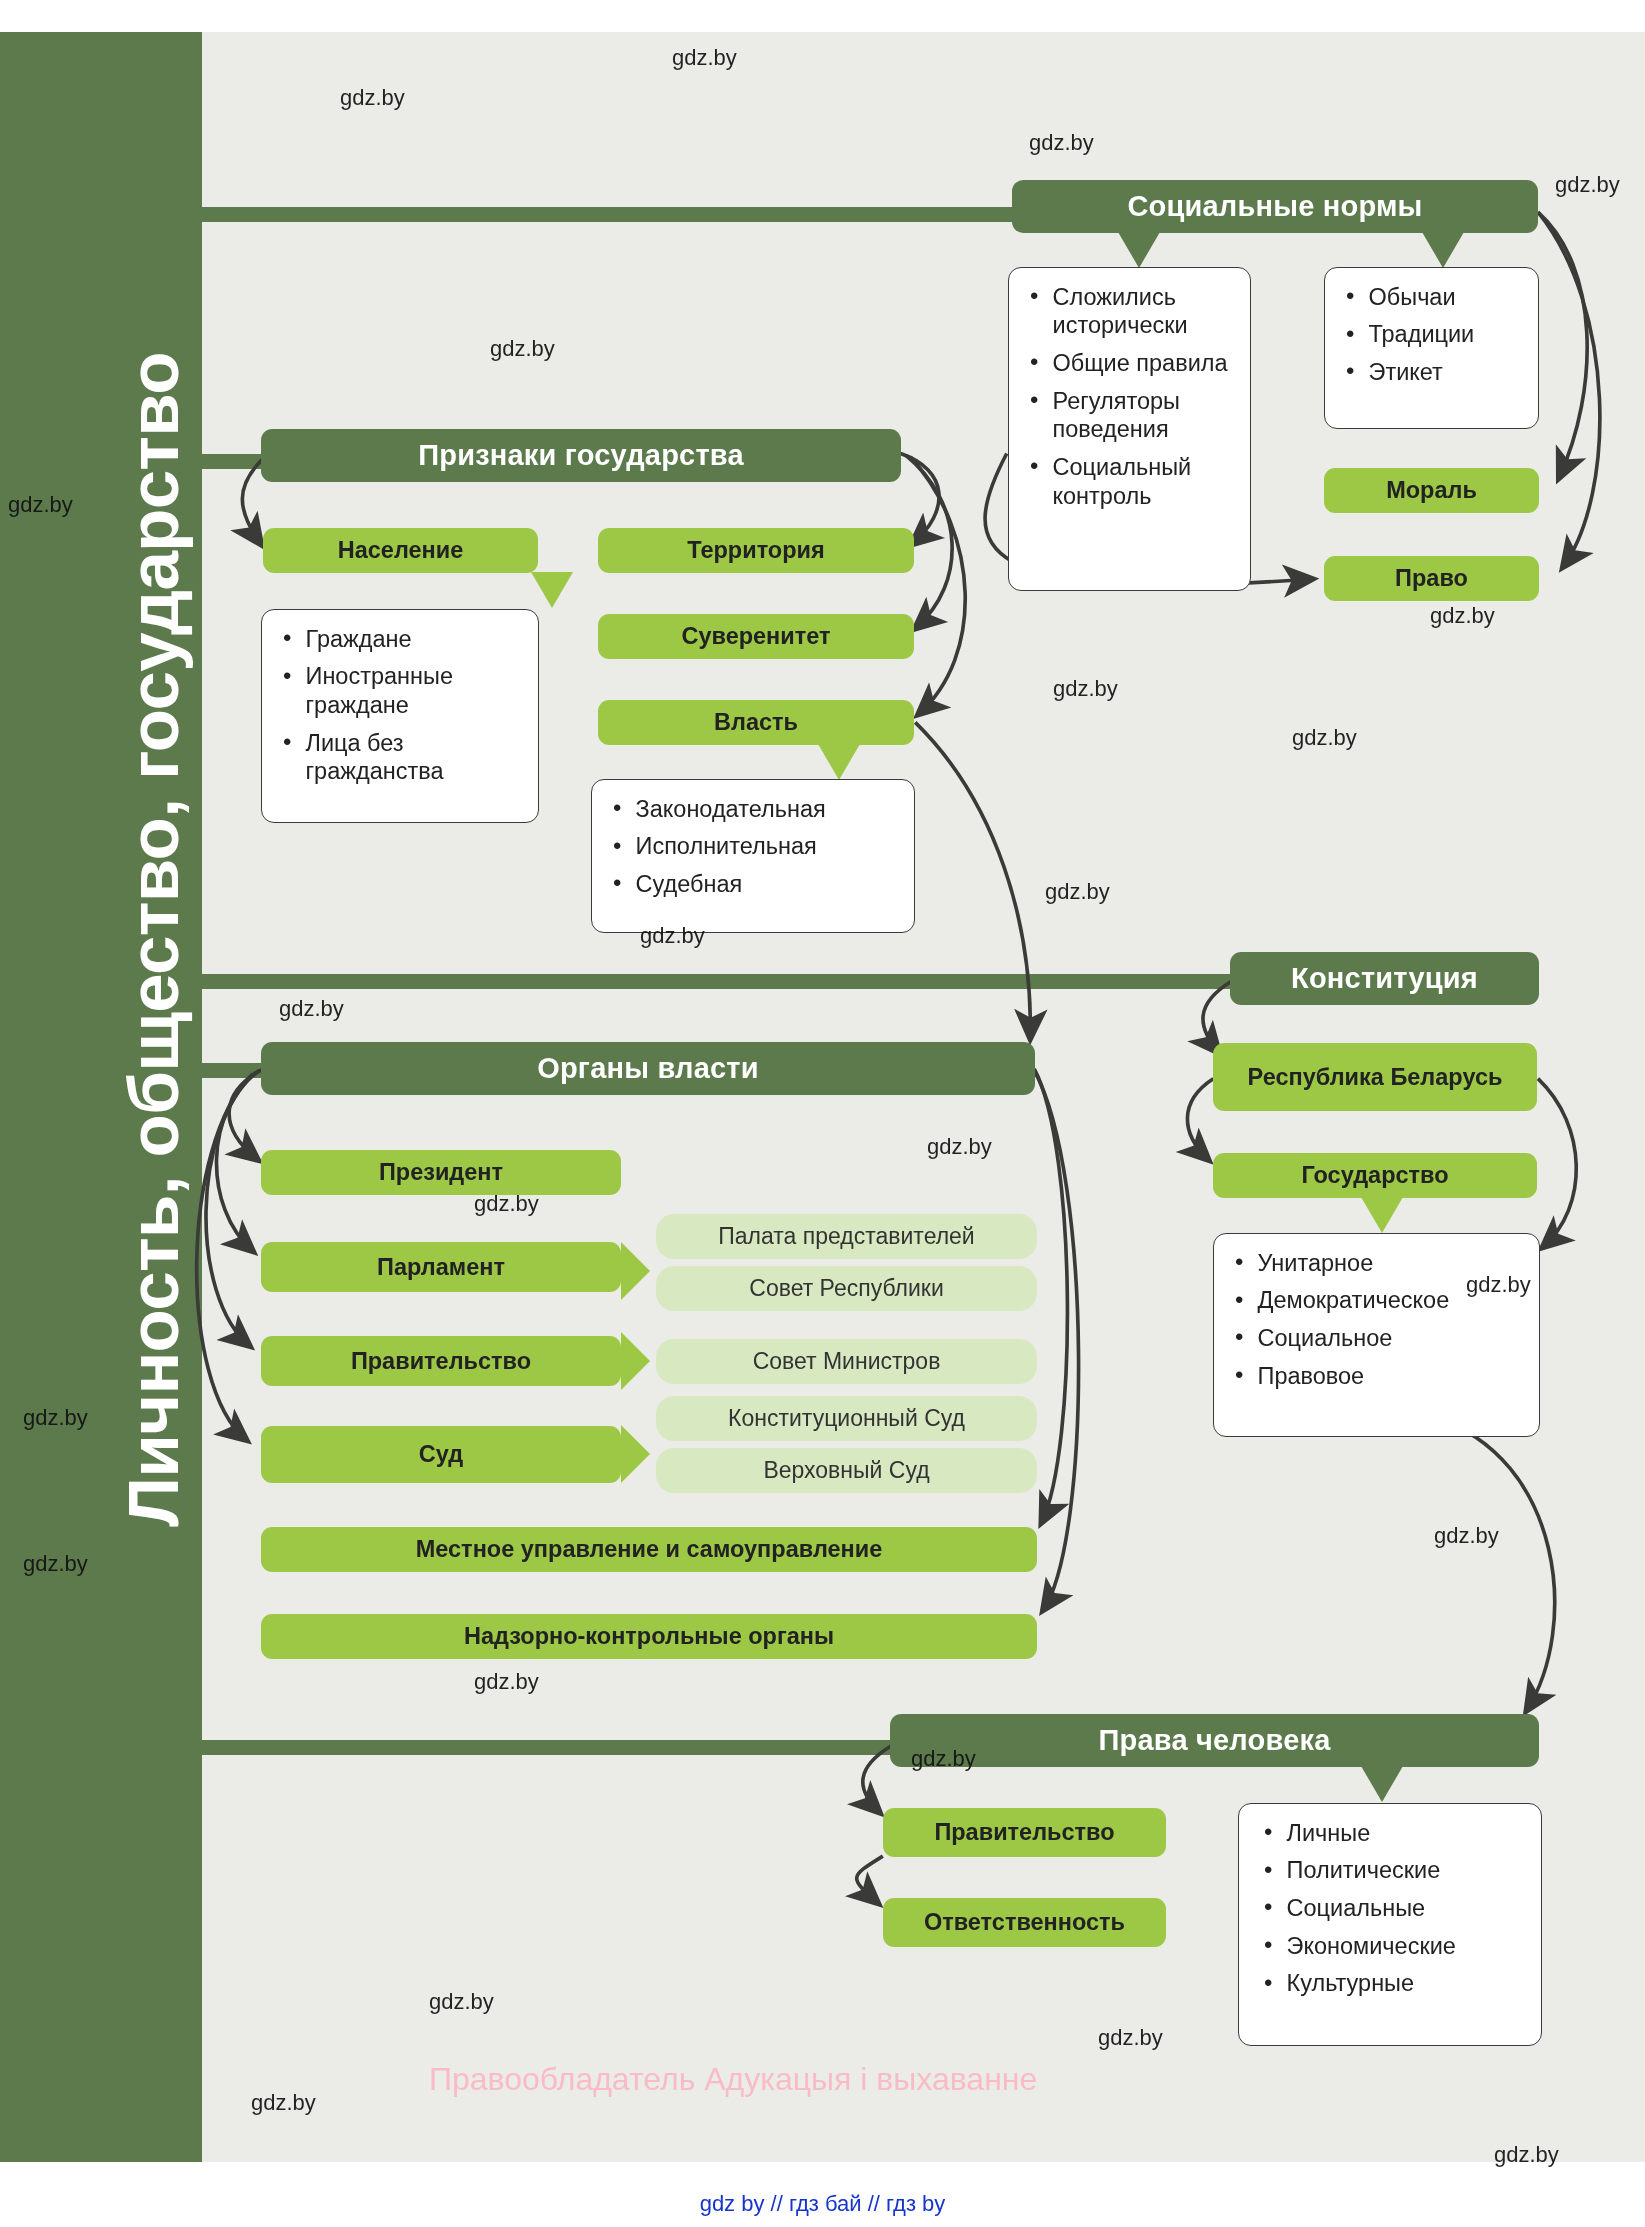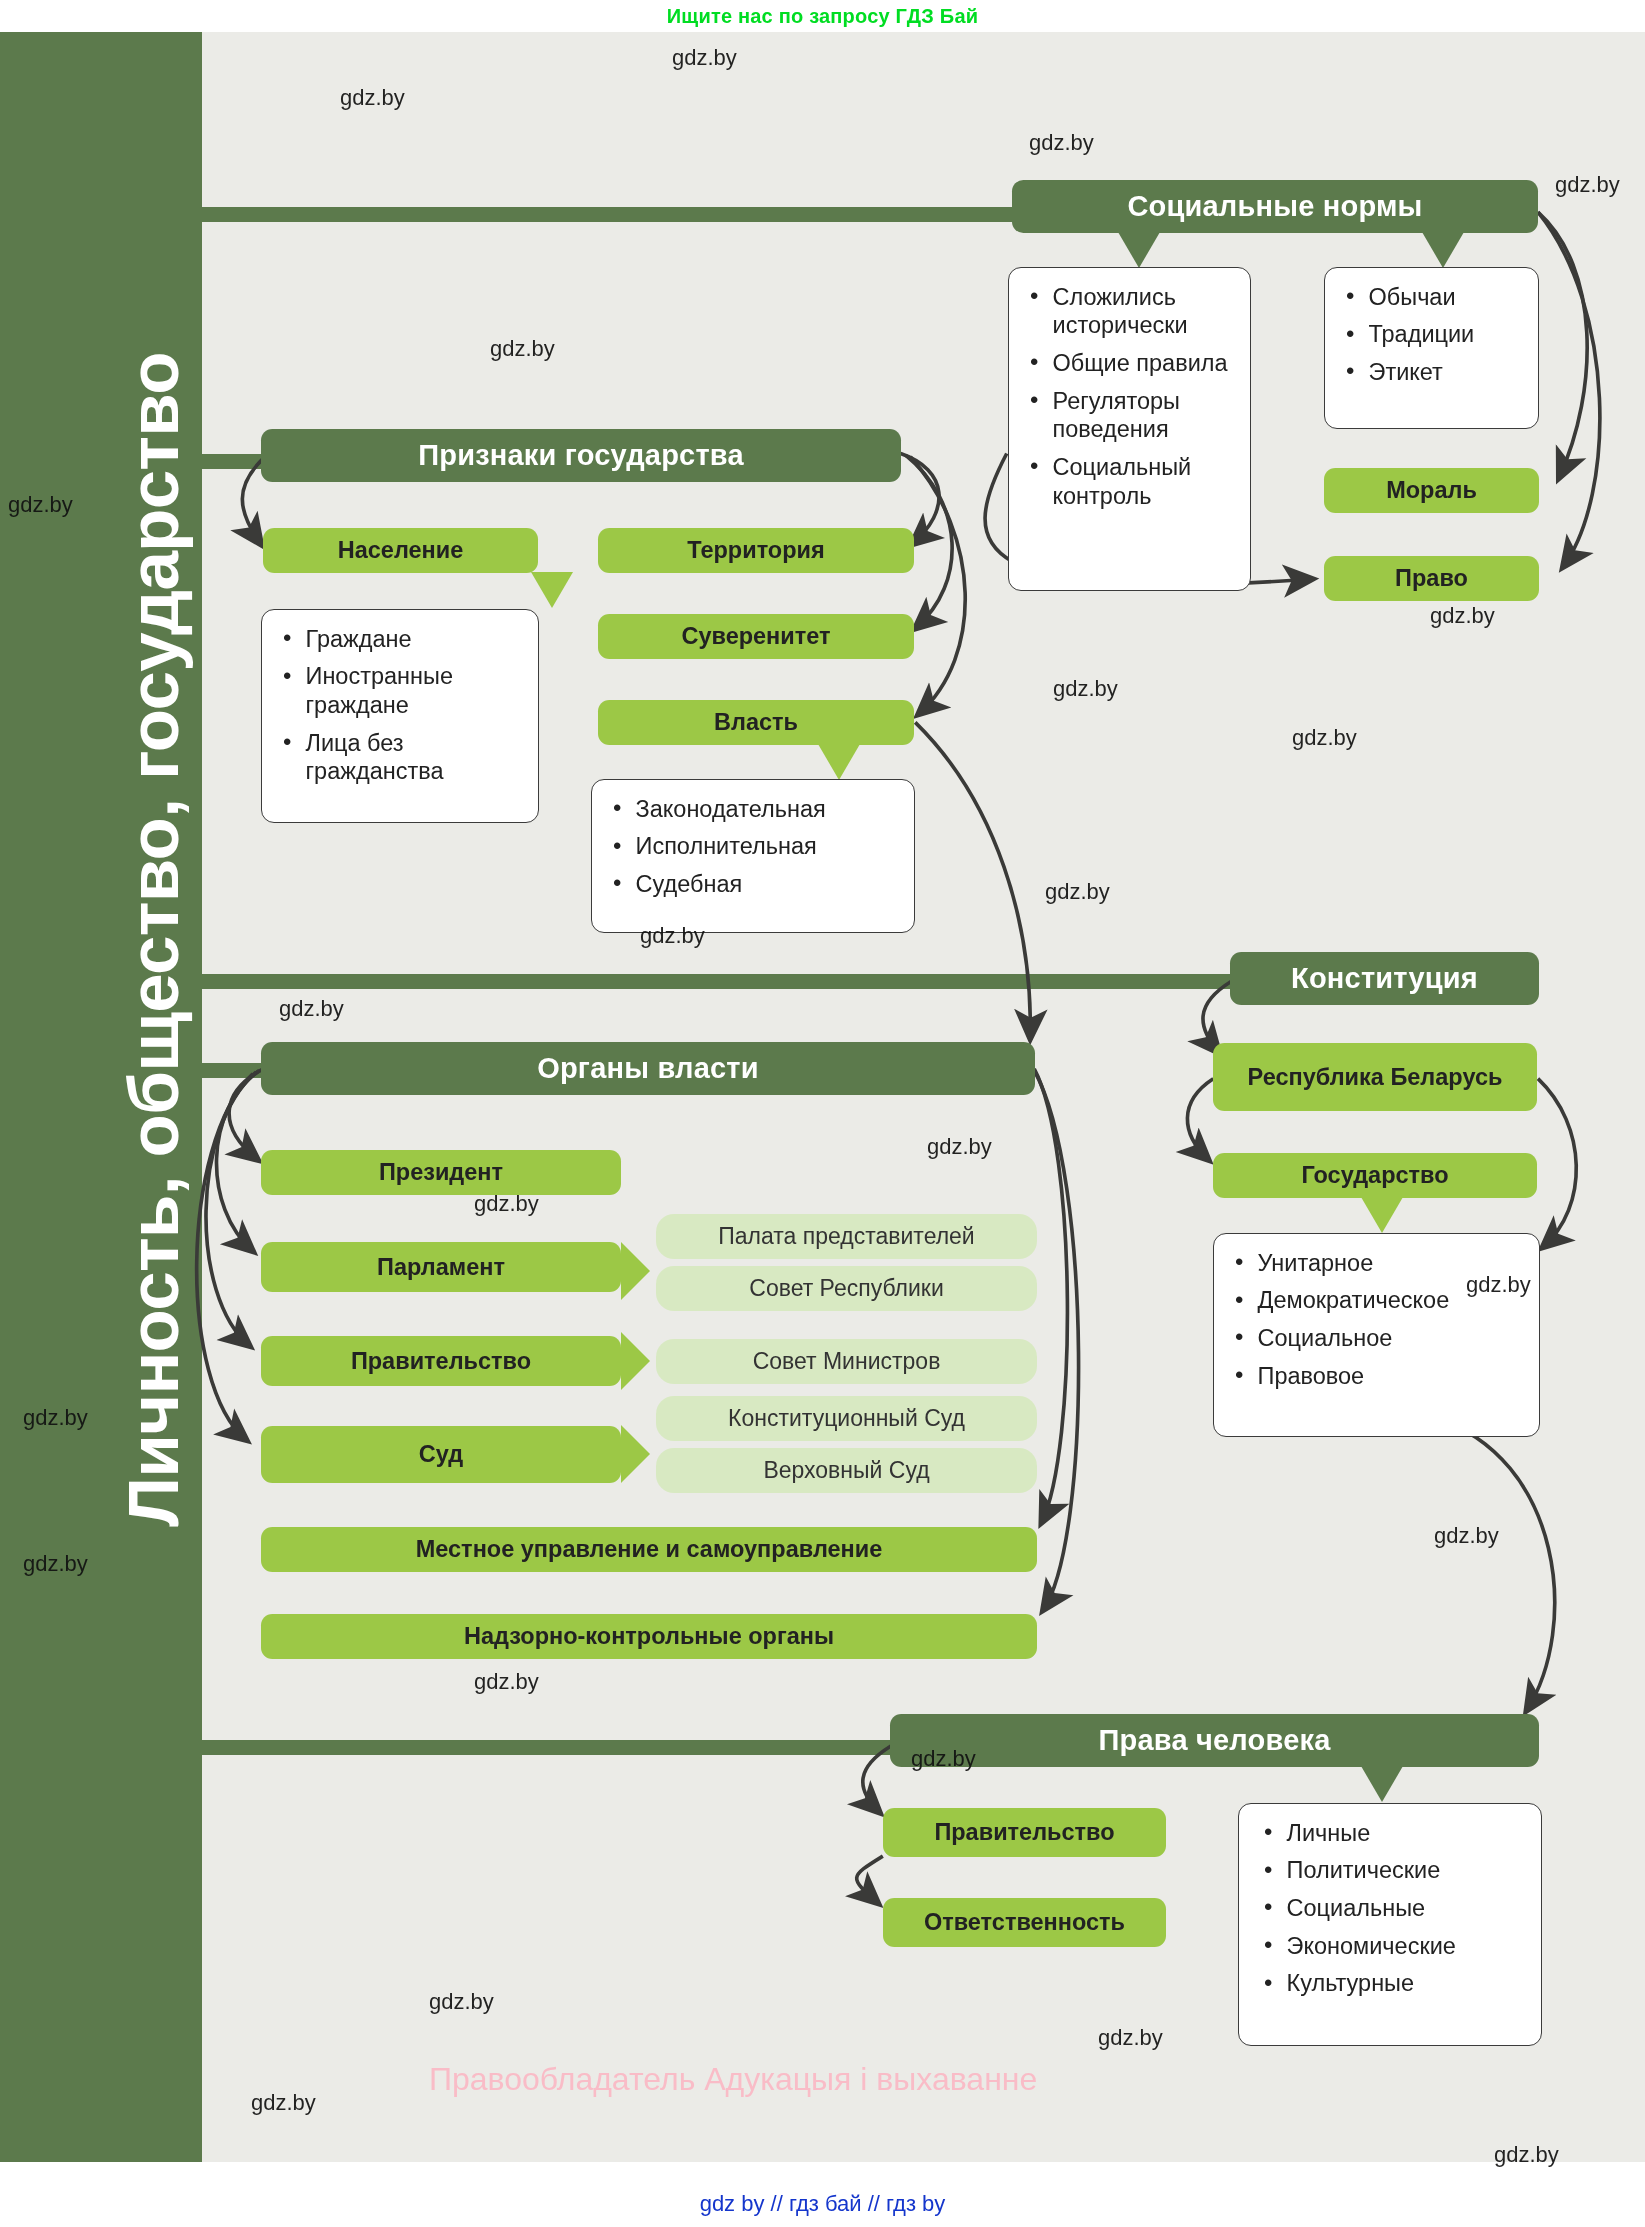--- a/index.html
+++ b/index.html
@@ -131,21 +131,20 @@
     position: absolute; left: 0; top: 2163px; width: 1645px; height: 65px;
     background: #ffffff; color: #1536cc;
     font-size: 22px; text-align: center; line-height: 81px; font-weight: 500;
   }
 </style>
 </head>
 <body>
 
 <div class="page">
 
-  <div class="promo-banner">Ищите нас по запросу ГДЗ Бай</div>
 
   <div class="canvas"></div>
 
   <div class="left-rail">
     <div class="vertical-title">Личность, общество, государство</div>
   </div>
 
   <div class="rail-bar" style="left:202px; top:207px;  width:810px;"></div>
   <div class="rail-bar" style="left:202px; top:454px;  width:65px;"></div>
   <div class="rail-bar" style="left:202px; top:974px; width:1029px;"></div>

